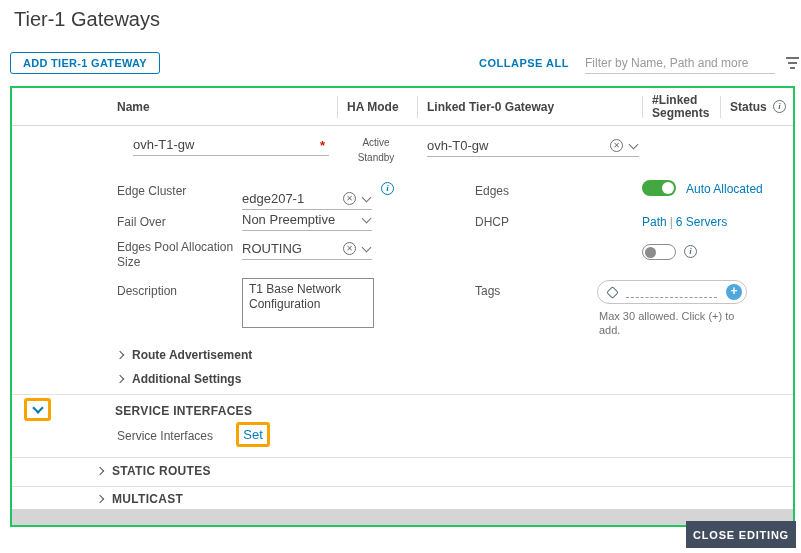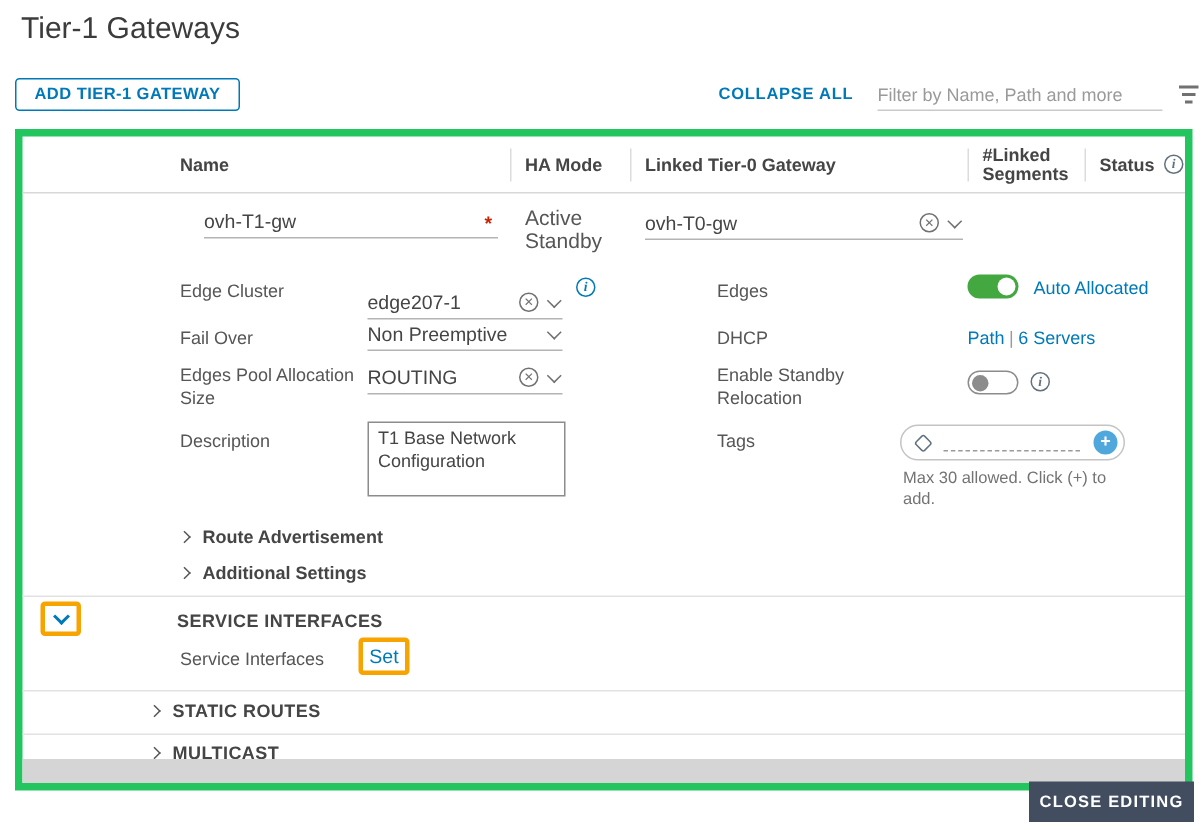--- a/index.html
+++ b/index.html
@@ -14,41 +14,41 @@
   .collapse-all { position: absolute; left: 479px; top: 57px; font-size: 11px; font-weight: 600; letter-spacing: .5px;
     color: var(--accent); cursor: pointer; }
   .filter-input { position: absolute; left: 585px; top: 52px; width: 190px; height: 22px; border: none;
     border-bottom: 1px solid #c9c9c9; font-size: 12px; color: #454545; font-family: inherit; outline: none; background: transparent; }
   .filter-input::placeholder { color: #9a9a9a; }
   .filter-icon { position: absolute; left: 785px; top: 57px; width: 14px; height: 12px; display: flex; flex-direction: column;
     justify-content: space-between; align-items: center; cursor: pointer; }
   .fbar { display: block; background: #717171; height: 2px; }
   .fb1 { width: 13px; } .fb2 { width: 9px; } .fb3 { width: 5px; }
 
-  .table { position: absolute; left: 10px; top: 86px; width: 785px; height: 441px; border: 5px solid #22c55e; background: #fff; }
+  .table { position: absolute; left: 10px; top: 86px; width: 785px; height: 441px; border: 2px solid #22c55e; background: #fff; }
 
   .thead { position: absolute; left: 0; top: 0; width: 100%; height: 38px; border-bottom: 1px solid #d8d8d8; }
   .th { position: absolute; font-size: 12px; font-weight: 700; color: #454545; top: 12px; }
   .th-name { left: 105px; } .th-ha { left: 335px; } .th-t0 { left: 415px; }
   .th-seg { left: 640px; width: 62px; top: 6px; line-height: 13px; }
   .th-status { left: 718px; }
   .status-info { position: absolute; left: 761px; top: 12px; }
   .vsep { position: absolute; top: 8px; height: 22px; width: 1px; background: #dcdcdc; }
   .vs1 { left: 325px; } .vs2 { left: 405px; } .vs3 { left: 630px; } .vs4 { left: 708px; }
 
   .info-icon { display: inline-block; width: 13px; height: 13px; border: 1px solid #61717d; border-radius: 50%;
     color: #61717d; font-size: 9px; line-height: 11px; text-align: center; font-style: italic;
     font-family: "Liberation Serif", serif; font-weight: 700; }
   .info-blue { border-color: var(--accent); color: var(--accent); }
 
   .underline-input { border: none; border-bottom: 1px solid #b4b4b4; font-size: 13px; color: #454545;
     font-family: inherit; outline: none; background: transparent; padding: 2px 0; margin-left: 16px; }
   .name-input { position: absolute; left: 105px; top: 46px; width: 196px; height: 22px; }
   .required { position: absolute; left: 308px; top: 50px; color: var(--required); font-size: 13px; font-weight: 700; }
-  .ha-text { position: absolute; left: 335px; top: 47px; width: 58px; font-size: 14px; line-height: 15px; color: #565656; }
+  .ha-text { position: absolute; left: 335px; top: 47px; width: 58px; font-size: 10px; line-height: 15px; color: #565656; text-align: center; }
 
   .combo { position: absolute; display: flex; align-items: center; border-bottom: 1px solid #b4b4b4; height: 22px; cursor: pointer; }
   .combo-val { flex: 1; font-size: 13px; color: #454545; white-space: nowrap; overflow: hidden; }
   .t0-combo { left: 415px; top: 47px; width: 212px; }
   .ec-combo { left: 230px; top: 100px; width: 130px; }
   .fo-select { left: 230px; top: 121px; width: 130px; }
   .pool-combo { left: 230px; top: 150px; width: 130px; }
 
   .chev-down { width: 7px; height: 7px; border-right: 1.5px solid #717171; border-bottom: 1.5px solid #717171;
     transform: rotate(45deg); margin: -3px 2px 0 7px; flex: none; }
@@ -183,21 +183,20 @@
 
     <div class="flabel lbl-edges">Edges</div>
     <div class="toggle toggle-on"></div>
     <div class="auto-alloc">Auto Allocated</div>
 
     <div class="flabel lbl-dhcp">DHCP</div>
     <div class="dhcp-val">
       <span class="lnk">Path</span><span class="sep">|</span><span class="lnk">6 Servers</span>
     </div>
 
-    <div class="flabel lbl-standby">Enable Standby Relocation</div>
     <div class="toggle toggle-off"></div>
     <span class="info-icon standby-info">i</span>
 
     <div class="flabel lbl-tags">Tags</div>
     <div class="tags-pill">
       <span class="tag-icon"></span>
       <span class="tag-dash"></span>
       <span class="plus-btn">+</span>
     </div>
     <div class="tags-help">Max 30 allowed. Click (+) to add.</div>

